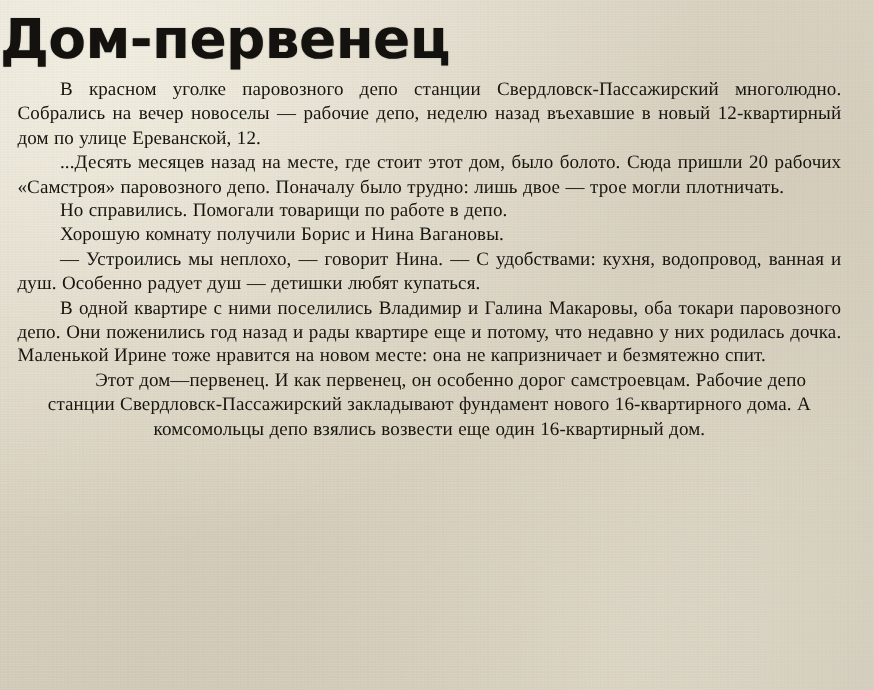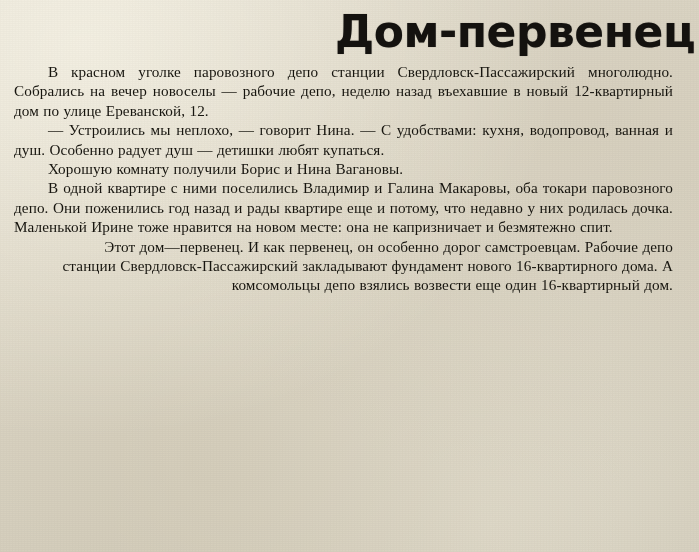--- a/index.html
+++ b/index.html
@@ -37,21 +37,21 @@
       repeating-linear-gradient(0deg, rgba(0,0,0,0.05) 0px, rgba(0,0,0,0.05) 1px, rgba(255,255,255,0.03) 1px, rgba(255,255,255,0.03) 2px),
       repeating-linear-gradient(90deg, rgba(0,0,0,0.04) 0px, rgba(0,0,0,0.04) 1px, rgba(255,255,255,0.02) 1px, rgba(255,255,255,0.02) 3px);
   }
   #content {
     position: relative;
     z-index: 2;
   }
   h1#headline {
     margin: 0;
     padding: 10px 4px 6px 0;
-    text-align: right;
+    text-align: left;
     font-family: "DejaVu Sans", sans-serif;
     font-weight: bold;
     font-size: 44px;
     line-height: 1.0;
     letter-spacing: -0.5px;
     color: #14120f;
     text-shadow: 0 0 1px rgba(20,18,15,0.35);
   }
   #article {
     padding: 2px 26px 0 14px;
@@ -62,33 +62,35 @@
     text-align: justify;
     text-justify: inter-word;
     font-family: "Liberation Serif", serif;
     font-size: 15.2px;
     line-height: 19.4px;
     color: #17150f;
     letter-spacing: 0.1px;
     word-spacing: 0.4px;
   }
   p.para:last-child {
-    text-align: right;
+    text-align: center;
   }
   
   p.para::selection { background: #c9c2ac; }
 </style>
 </head>
 <body>
 
 <div id="page">
   <div id="grain"></div>
   <div id="content">
     <h1 id="headline">Дом-первенец</h1>
     <div id="article">
       <p class="para">В красном уголке паровозного депо станции Свердловск-Пассажирский многолюдно. Собрались на вечер новоселы — рабочие депо, неделю назад въехавшие в новый 12-квартирный дом по улице Ереванской, 12.</p>
+      <p class="para">...Десять месяцев назад на месте, где стоит этот дом, было болото. Сюда пришли 20 рабочих «Самстроя» паровозного депо. Поначалу было трудно: лишь двое — трое могли плотничать.</p>
+      <p class="para">Но справились. Помогали товарищи по работе в депо.</p>
+      <p class="para">Хорошую комнату получили Борис и Нина Вагановы.</p>
       <p class="para">— Устроились мы неплохо, — говорит Нина. — С удобствами: кухня, водопровод, ванная и душ. Особенно радует душ — детишки любят купаться.</p>
-      <p class="para">Хорошую комнату получили Борис и Нина Вагановы.</p>
       <p class="para">В одной квартире с ними поселились Владимир и Галина Макаровы, оба токари паровозного депо. Они поженились год назад и рады квартире еще и потому, что недавно у них родилась дочка. Маленькой Ирине тоже нравится на новом месте: она не капризничает и безмятежно спит.</p>
       <p class="para">Этот дом—первенец. И как первенец, он особенно дорог самстроевцам. Рабочие депо станции Свердловск-Пассажирский закладывают фундамент нового 16-квартирного дома. А комсомольцы депо взялись возвести еще один 16-квартирный дом.</p>
     </div>
   </div>
 </div>
 
 </body></html>

